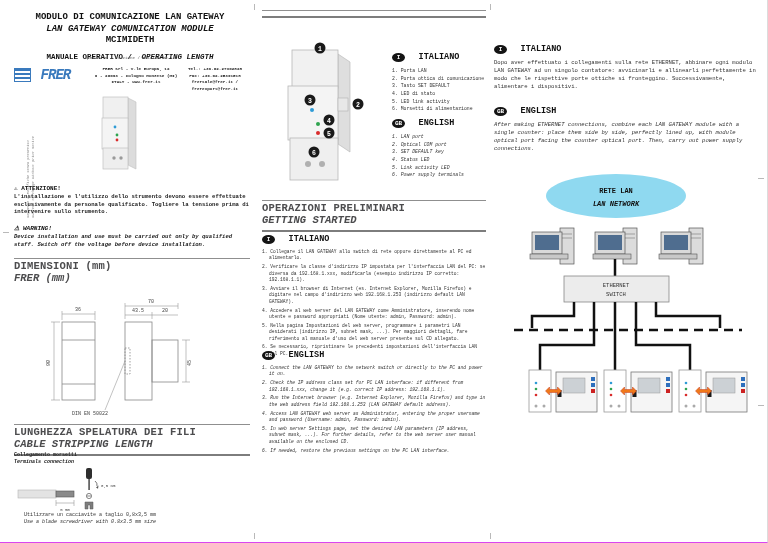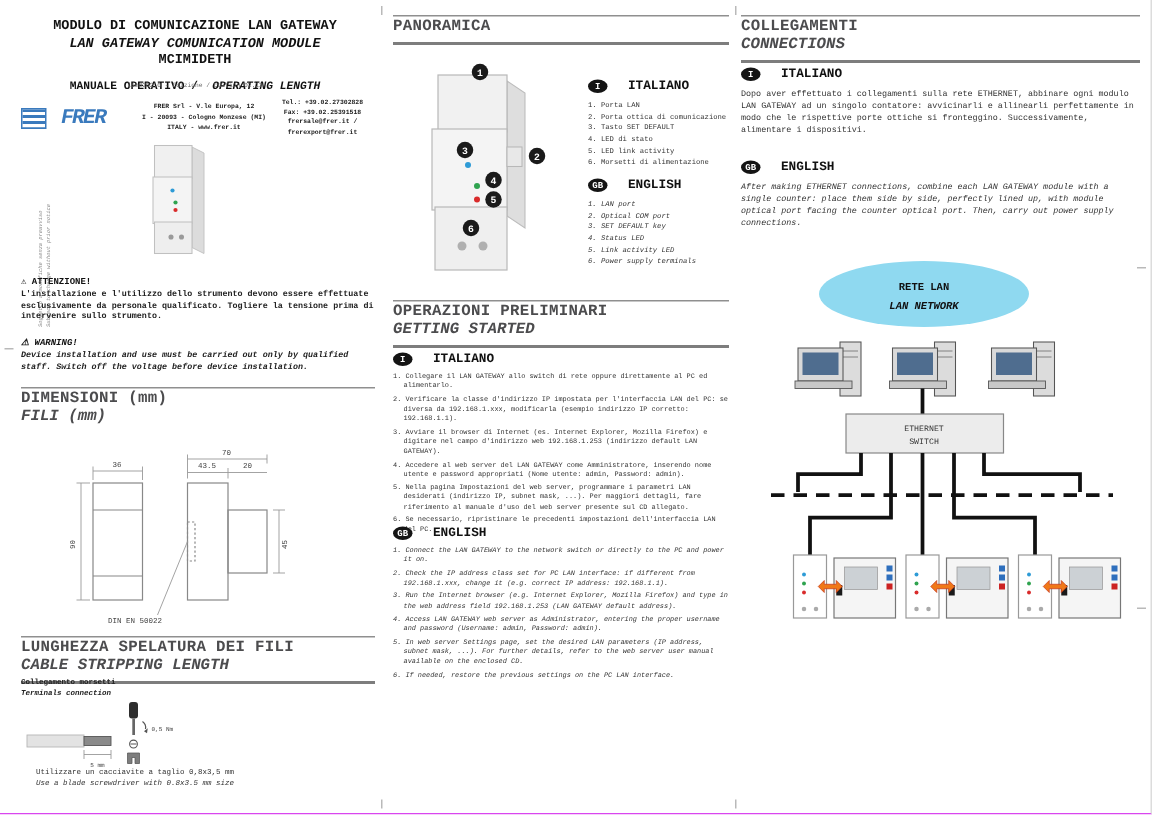--- a/index.html
+++ b/index.html
@@ -61,21 +61,21 @@
     <div class="title-l2">LAN GATEWAY COMUNICATION MODULE</div>
     <div class="title-l3">MCIMIDETH</div>
   </div>
 
   <div class="abs" style="left:14px;top:46px;width:232px;text-align:center;">
     <span class="manual-it">MANUALE OPERATIVO /</span>
     <span class="manual-en">OPERATING LENGTH</span>
   </div>
   <div class="abs edition" style="left:14px;top:56px;width:232px;text-align:center;">lpm0202.0  -  Edizione / Edition 02.12</div>
 
-  <div class="abs" style="left:14px;top:66px;width:238px;display:flex;align-items:center;">
+  <div class="abs" style="left:14px;top:66px;width:238px;display:flex;align-items:flex-start;">
     <div style="width:80px;white-space:nowrap;">
       <span class="logo-mark"></span>
       <span class="logo-text">FRER</span>
     </div>
     <div class="addr" style="width:84px;">
         <div>FRER Srl - V.le Europa, 12</div>
         <div>I - 20093 - Cologno Monzese (MI)</div>
         <div>ITALY - www.frer.it</div>
       </div>
     <div class="addr" style="width:74px;">
@@ -113,21 +113,21 @@
   <div class="abs" style="left:14px;top:224px;width:238px;">
     <div class="warn-title italic">
       <span>⚠</span>
       <span>WARNING!</span>
     </div>
     <div class="warn-body italic">Device installation and use must be carried out only by qualified staff. Switch off the voltage before device installation.</div>
   </div>
 
   <div class="abs hdr" style="left:14px;top:258px;width:236px;">
     <div class="h-it">DIMENSIONI (mm)</div>
-    <div class="h-en">FILI (mm)</div>
+    <div class="h-en">FRER (mm)</div>
   </div>
 
   <svg class="abs" style="left:30px;top:288px;" width="220" height="132" viewBox="0 0 220 132">
     <g stroke="#888" stroke-width="0.8" fill="none">
       <rect x="32" y="34" width="33" height="78"></rect>
       <line x1="32" y1="52" x2="65" y2="52"></line>
       <line x1="32" y1="96" x2="65" y2="96"></line>
       <rect x="95" y="34" width="27" height="78"></rect>
       <rect x="122" y="52" width="26" height="42"></rect>
       <rect x="95" y="60" width="5" height="26" stroke-dasharray="1.5 1.5"></rect>
@@ -189,21 +189,20 @@
     </g>
     <text x="85" y="21" class="tq-t">0,5 Nm</text>
   </svg>
 
   <div class="abs caption" style="left:24px;top:512px;width:226px;">
     <div>Utilizzare un cacciavite a taglio 0,8x3,5 mm</div>
     <div class="italic">Use a blade screwdriver with 0.8x3.5 mm size</div>
   </div>
 
   <div class="abs hdr bb" style="left:262px;top:10px;width:224px;">
-    <div class="h-it">PANORAMICA</div>
   </div>
 
   <svg class="abs" style="left:268px;top:40px;" width="122" height="158" viewBox="0 0 122 158">
     <polygon points="70,14 82,22 82,112 70,104" fill="#dedede" stroke="#bcbcbc" stroke-width="0.7"></polygon>
     <rect x="24" y="10" width="46" height="38" fill="#f1f1f1" stroke="#b8b8b8" stroke-width="0.8"></rect>
     <rect x="20" y="46" width="50" height="54" fill="#f4f4f4" stroke="#b8b8b8" stroke-width="0.8"></rect>
     <rect x="70" y="58" width="10" height="13" fill="#e8e8e8" stroke="#b8b8b8" stroke-width="0.7"></rect>
     <rect x="22" y="98" width="48" height="42" fill="#efefef" stroke="#b8b8b8" stroke-width="0.8"></rect>
     <circle cx="40" cy="124" r="3" fill="#b0b0b0"></circle>
     <circle cx="54" cy="124" r="3" fill="#b0b0b0"></circle>
@@ -284,24 +283,20 @@
     <div>
         <div class="step italic">1. Connect the LAN GATEWAY to the network switch or directly to the PC and power it on.</div>
         <div class="step italic">2. Check the IP address class set for PC LAN interface: if different from 192.168.1.xxx, change it (e.g. correct IP address: 192.168.1.1).</div>
         <div class="step italic">3. Run the Internet browser (e.g. Internet Explorer, Mozilla Firefox) and type in the web address field 192.168.1.253 (LAN GATEWAY default address).</div>
         <div class="step italic">4. Access LAN GATEWAY web server as Administrator, entering the proper username and password (Username: admin, Password: admin).</div>
         <div class="step italic">5. In web server Settings page, set the desired LAN parameters (IP address, subnet mask, ...). For further details, refer to the web server user manual available on the enclosed CD.</div>
         <div class="step italic">6. If needed, restore the previous settings on the PC LAN interface.</div>
       </div>
   </div>
 
-  <div class="abs hdr bb" style="left:494px;top:10px;width:266px;">
-    <div class="h-it">COLLEGAMENTI</div>
-    <div class="h-en">CONNECTIONS</div>
-  </div>
 
   <div class="abs" style="left:494px;top:38px;width:266px;">
     <div class="lang-row">
       <span class="badge">I</span>
       <span class="lang-label">ITALIANO</span>
     </div>
     <div class="para">Dopo aver effettuato i collegamenti sulla rete ETHERNET, abbinare ogni modulo LAN GATEWAY ad un singolo contatore: avvicinarli e allinearli perfettamente in modo che le rispettive porte ottiche si fronteggino. Successivamente, alimentare i dispositivi.</div>
   </div>
 
   <div class="abs" style="left:494px;top:100px;width:266px;">

